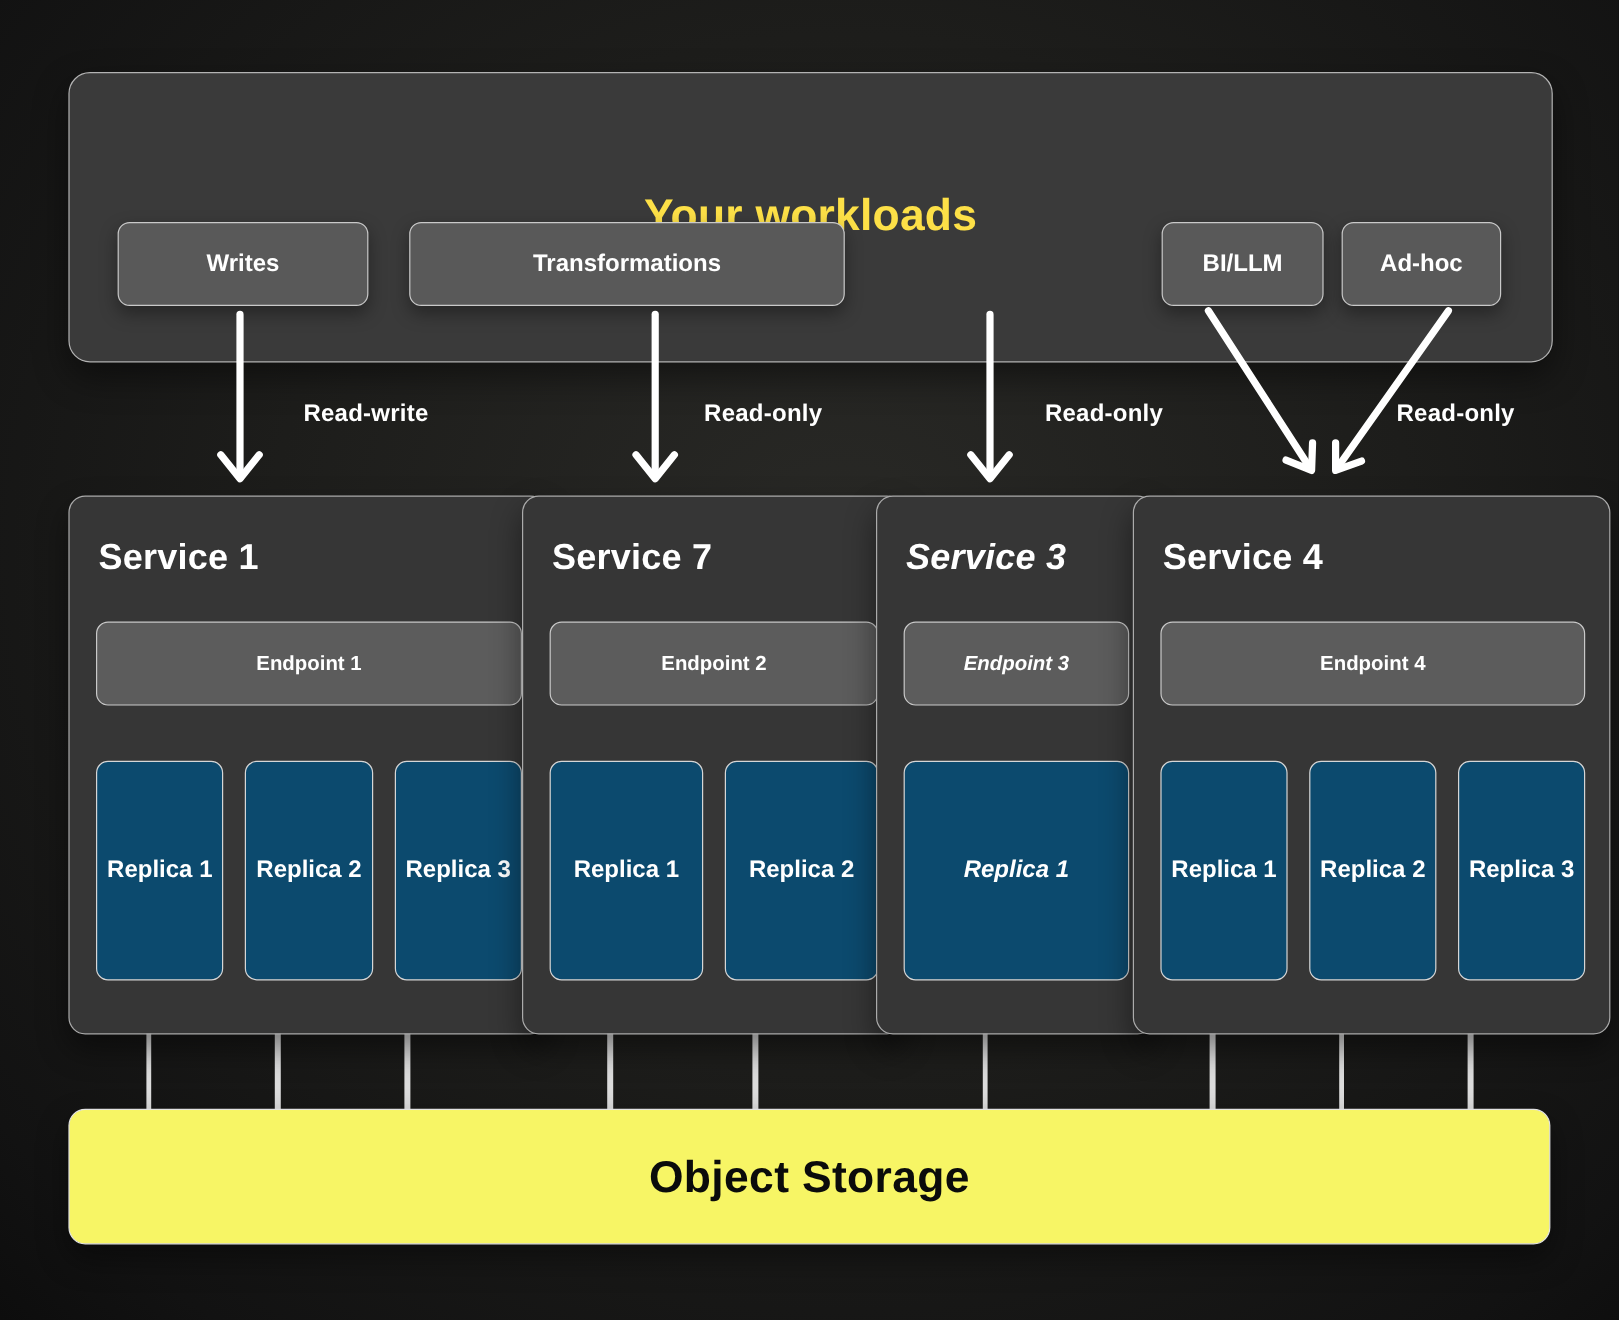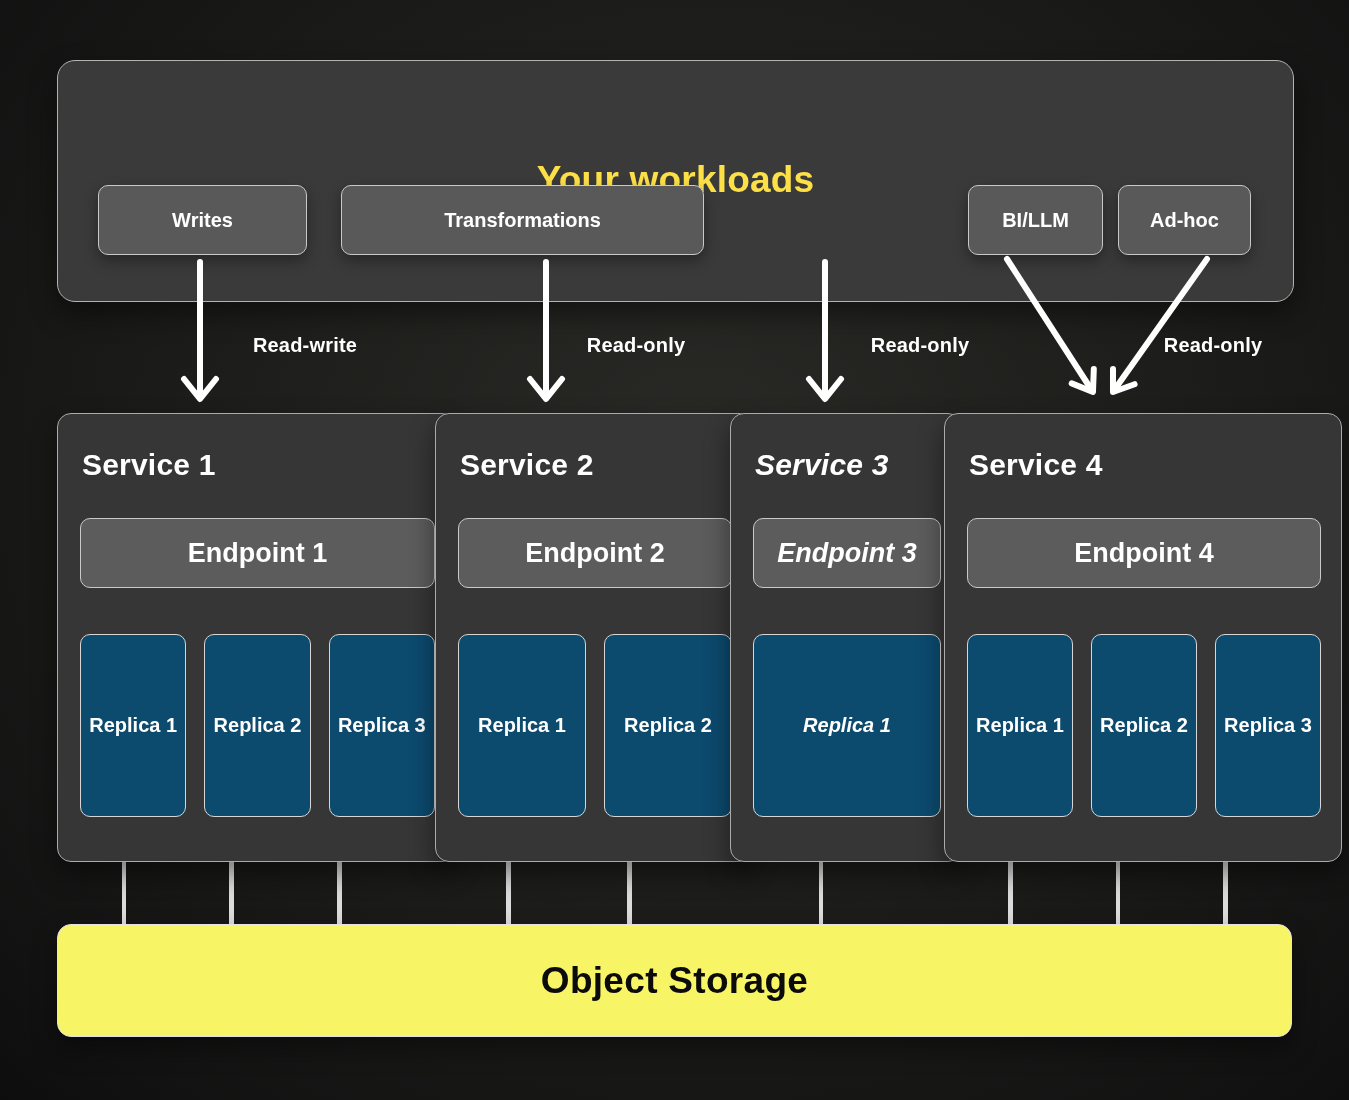--- a/index.html
+++ b/index.html
@@ -67,21 +67,21 @@
   .service-title{
     position:absolute;left:24px;top:34px;
     color:#fff;font-size:30px;font-weight:700;letter-spacing:.2px;
   }
   .endpoint{
     position:absolute;left:22px;right:20px;top:104px;height:70px;
     background:#5c5c5c;
     border:1.5px solid #c9c9c9;
     border-radius:10px;
     display:flex;align-items:center;justify-content:center;
-    color:#fff;font-size:27px;font-weight:700;
+    color:#fff;font-size:17px;font-weight:700;
     box-sizing:border-box;
   }
   .replica-row{
     position:absolute;left:22px;right:20px;top:220px;height:183px;
     display:flex;gap:18px;
   }
   .replica{
     flex:1;
     background:#0c4a6e;
     border:1.5px solid #d6d6d6;
@@ -163,21 +163,21 @@
     <div class="service-title">Service 1</div>
     <div class="endpoint">Endpoint 1</div>
     <div class="replica-row">
       <div class="replica">Replica 1</div>
       <div class="replica">Replica 2</div>
       <div class="replica">Replica 3</div>
     </div>
   </div>
 
   <div class="service svc-2">
-    <div class="service-title">Service 2</div>
+    <div class="service-title">Service 7</div>
     <div class="endpoint">Endpoint 2</div>
     <div class="replica-row">
       <div class="replica">Replica 1</div>
       <div class="replica">Replica 2</div>
     </div>
   </div>
 
   <div class="service svc-3">
     <div class="service-title">Service 3</div>
     <div class="endpoint">Endpoint 3</div>

